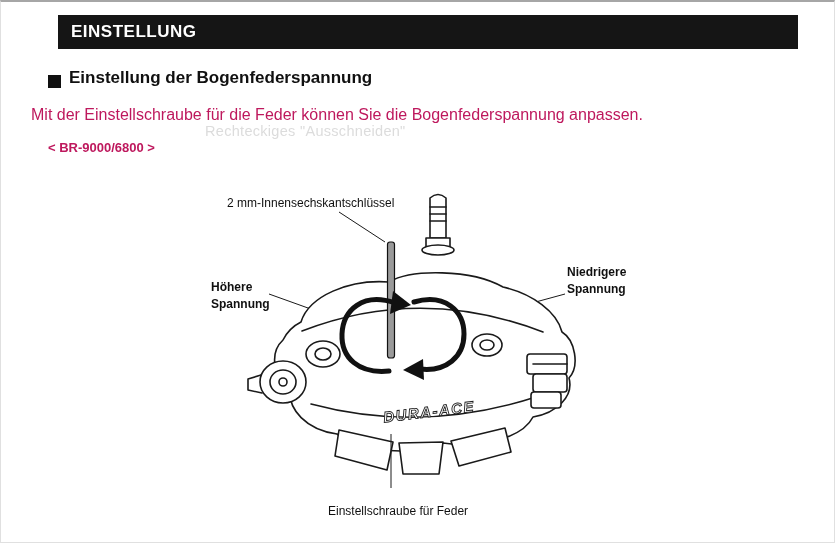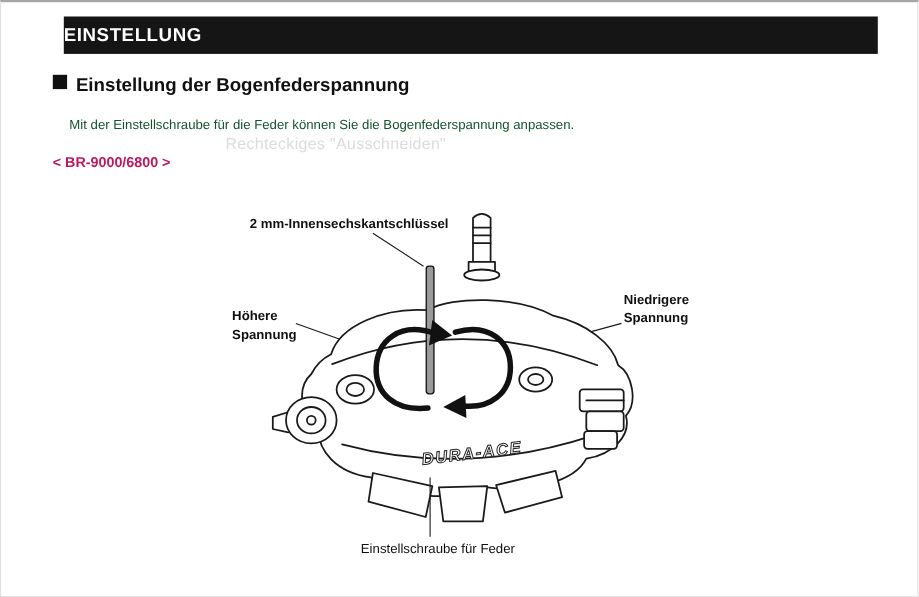--- a/index.html
+++ b/index.html
@@ -15,50 +15,51 @@
     position:absolute; inset:0;
     background:#fff;
     border:1px solid #e0e0e0;
     border-top:2px solid #a6a6a6;
   }
   .header-bar {
     position:absolute; left:57px; top:13px;
     width:740px; height:34px;
     background:#151515; color:#fff;
     display:flex; align-items:center;
+    padding-left:13px;
     font-weight:bold; font-size:17px; letter-spacing:.5px;
   }
   .section-heading {
     position:absolute; left:47px; top:66px;
-    display:flex; align-items:flex-start; gap:8px;
+    display:flex; align-items:flex-end; gap:8px;
     font-weight:bold; font-size:17px; color:#101010;
   }
   .square-marker { width:13px; height:13px; background:#101010; flex:0 0 auto; }
   .intro {
-    position:absolute; left:62px; top:104px;
-    font-size:12px; color:#14532d;
+    position:absolute; left:30px; top:104px;
+    font-size:16px; color:#be185d;
   }
   .watermark {
     position:absolute; left:204px; top:121px;
     font-size:14.5px; color:#dcdcdc; letter-spacing:.3px;
     user-select:none;
   }
   .model-label {
     position:absolute; left:47px; top:138px;
     font-weight:bold; font-size:13px; color:#be185d;
   }
   .diagram { position:absolute; left:170px; top:180px; width:500px; height:340px; }
   .diagram svg { position:absolute; left:0; top:0; }
   .lbl { position:absolute; font-size:12px; color:#101010; white-space:nowrap; }
   .lbl.bold { font-weight:bold; line-height:1.38; }
   .lbl span { display:block; }
-  .hex-key-label   { left:56px;  top:14px;font-weight:bold;  }   
+  .hex-key-label   { left:56px;  top:14px;  }   
   .higher-label    { left:40px;  top:97px;  }   
   .lower-label     { left:396px; top:82px;  }   
-  .screw-label     { left:157px; top:310px; }   
+  .screw-label     { left:157px; top:322px; }   
 </style>
 </head>
 <body>
 
 <div class="page">
 
   <div class="header-bar">
     <span>EINSTELLUNG</span>
   </div>
 

